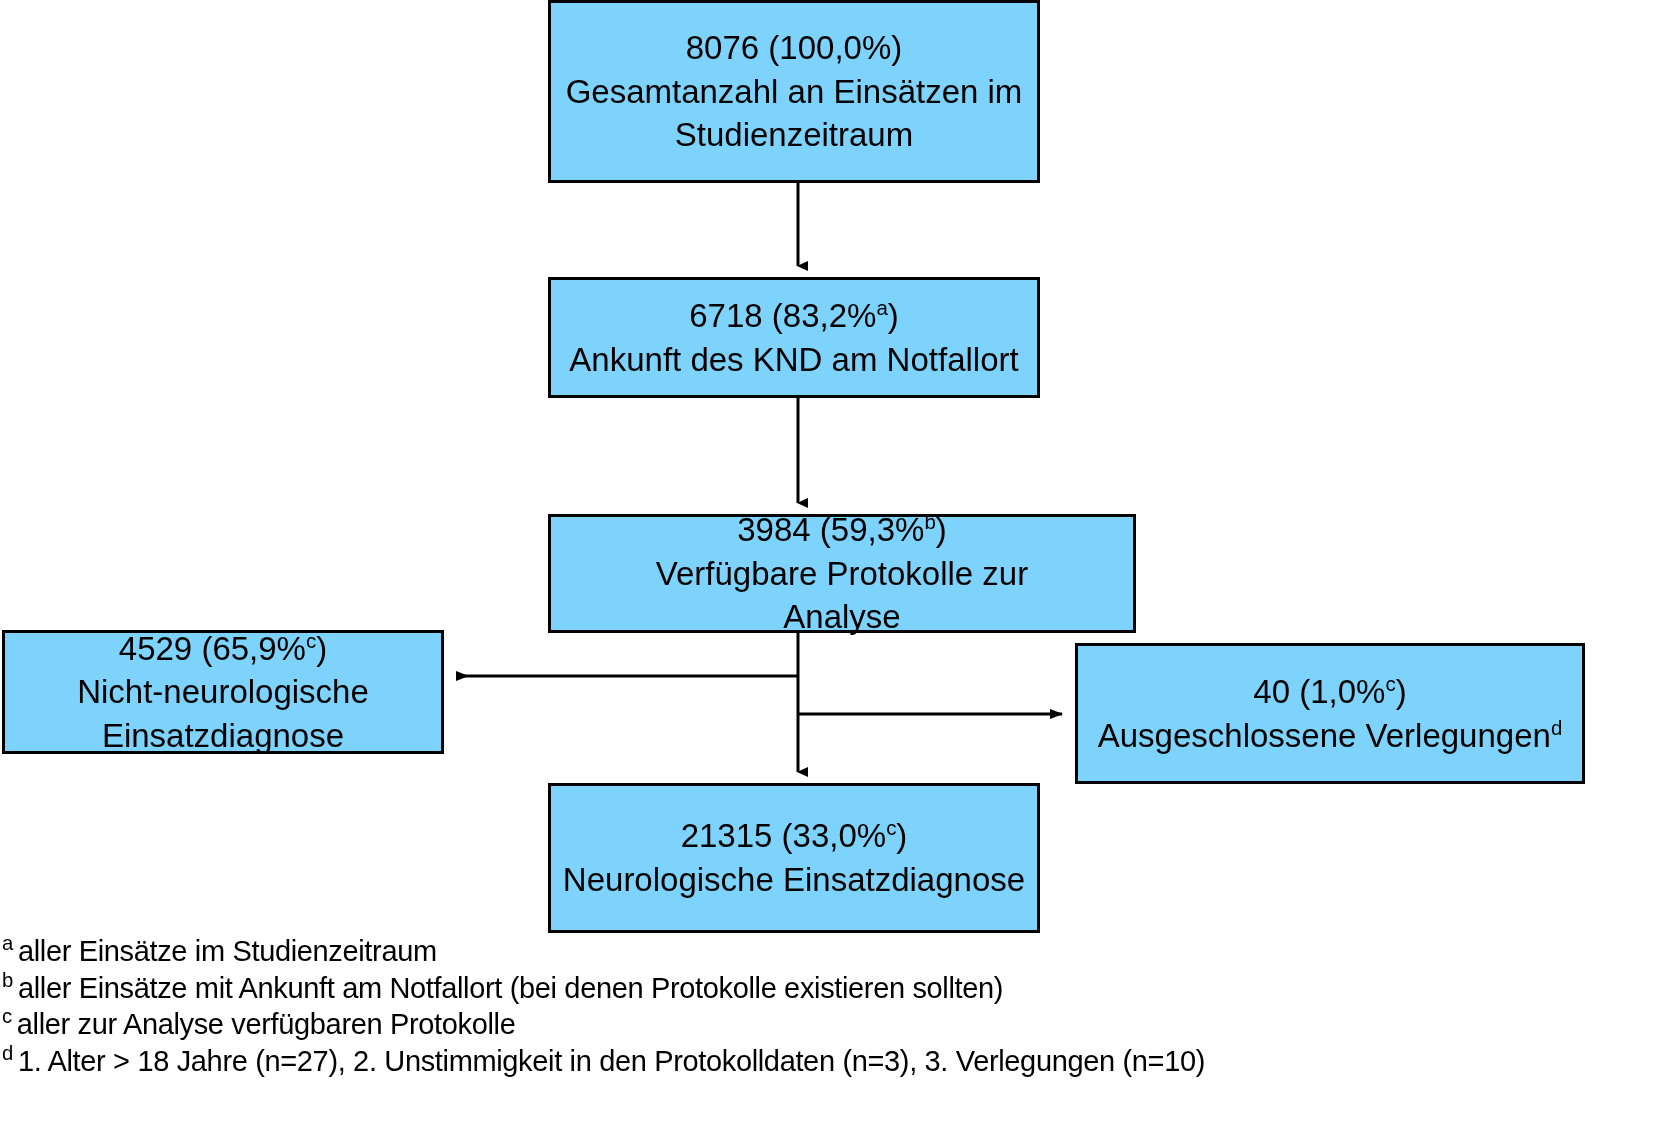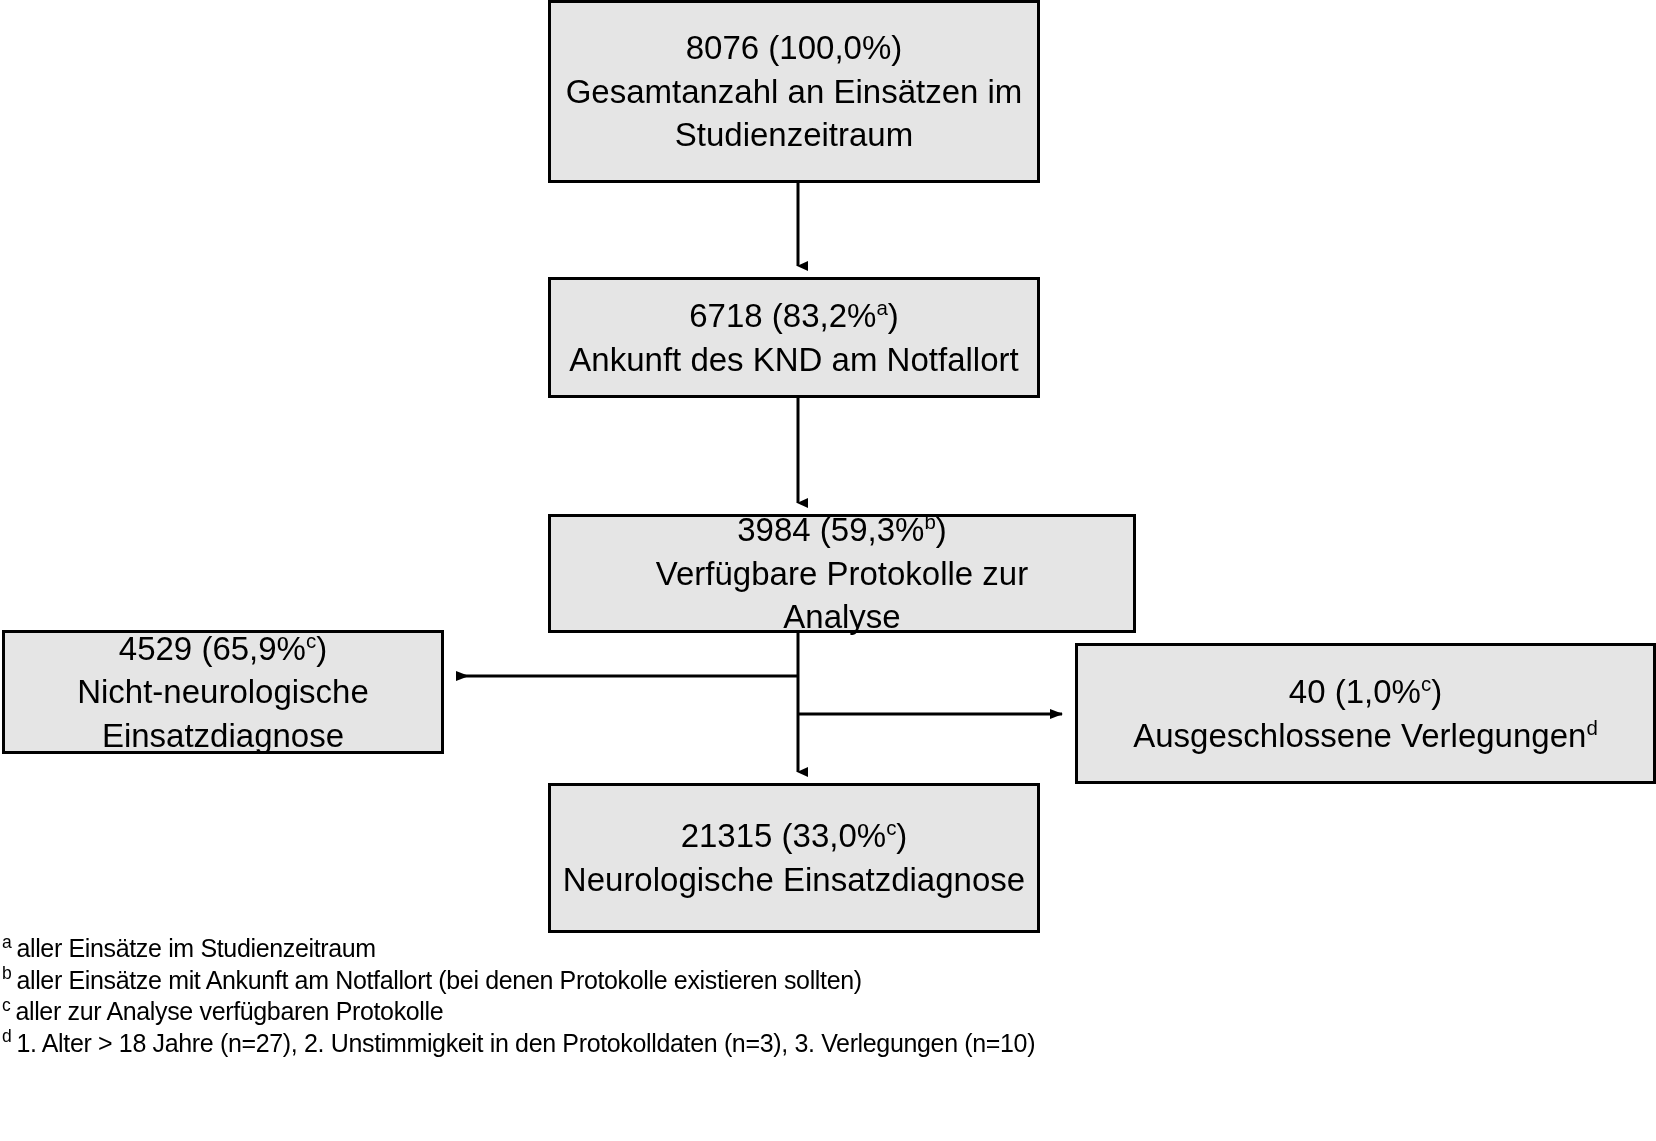--- a/index.html
+++ b/index.html
@@ -20,21 +20,21 @@
     position: absolute;
     left: 0;
     top: 0;
     width: 1656px;
     height: 1141px;
   }
   .node {
     position: absolute;
     box-sizing: border-box;
     border: 3px solid #000000;
-    background: #e5e5e5;
+    background: #7dd3fc;
     display: flex;
     flex-direction: column;
     align-items: center;
     justify-content: center;
     text-align: center;
     font-size: 33px;
     line-height: 1.32;
     font-family: "Liberation Sans", sans-serif;
     color: #000000;
     padding: 4px 10px;
@@ -47,29 +47,29 @@
   sup {
     font-size: 0.62em;
     vertical-align: super;
     line-height: 0;
   }
   
   #node-total     { left: 548px;  top: 0px;    width: 492px; height: 183px; }
   #node-arrival   { left: 548px;  top: 277px;  width: 492px; height: 121px; }
   #node-available { left: 548px;  top: 514px;  width: 588px; height: 119px; }
   #node-nonneuro  { left: 2px;    top: 630px;  width: 442px; height: 124px; }
-  #node-excluded  { left: 1075px; top: 643px;  width: 581px; height: 141px; }
+  #node-excluded  { left: 1075px; top: 643px;  width: 510px; height: 141px; }
   #node-neuro     { left: 548px;  top: 783px;  width: 492px; height: 150px; }
 
   #footnotes {
     position: absolute;
     left: 0px;
     top: 933px;
     width: 1656px;
-    font-size: 25px;
+    font-size: 29px;
     line-height: 1.26;
     font-family: "Liberation Sans", sans-serif;
     letter-spacing: -0.35px;
   }
   .footnote {
     display: block;
     white-space: nowrap;
     padding-left: 2px;
   }
   .footnote .fn-mark {

